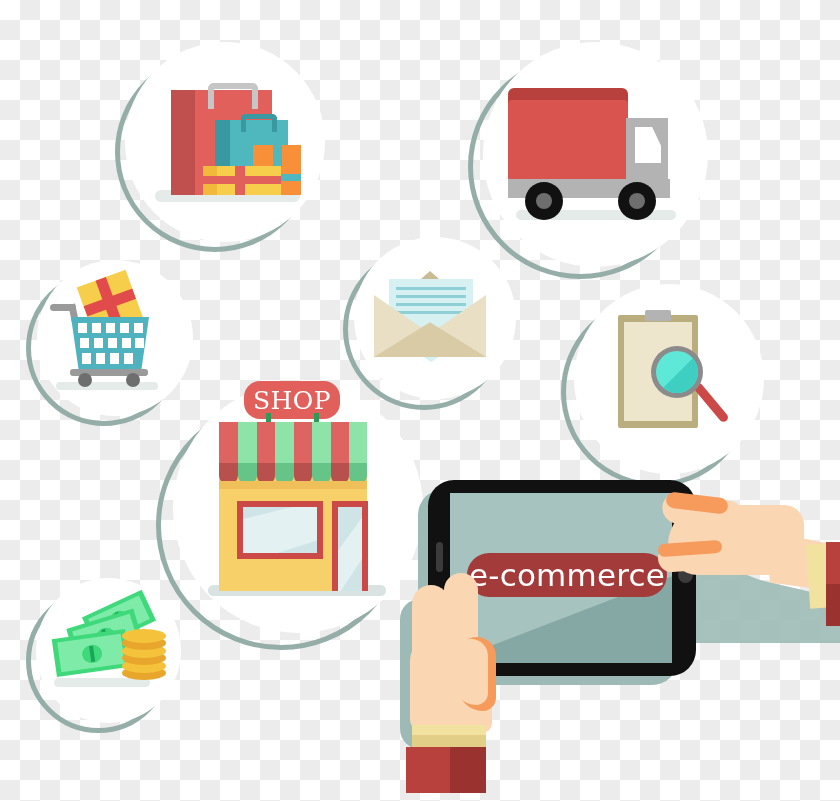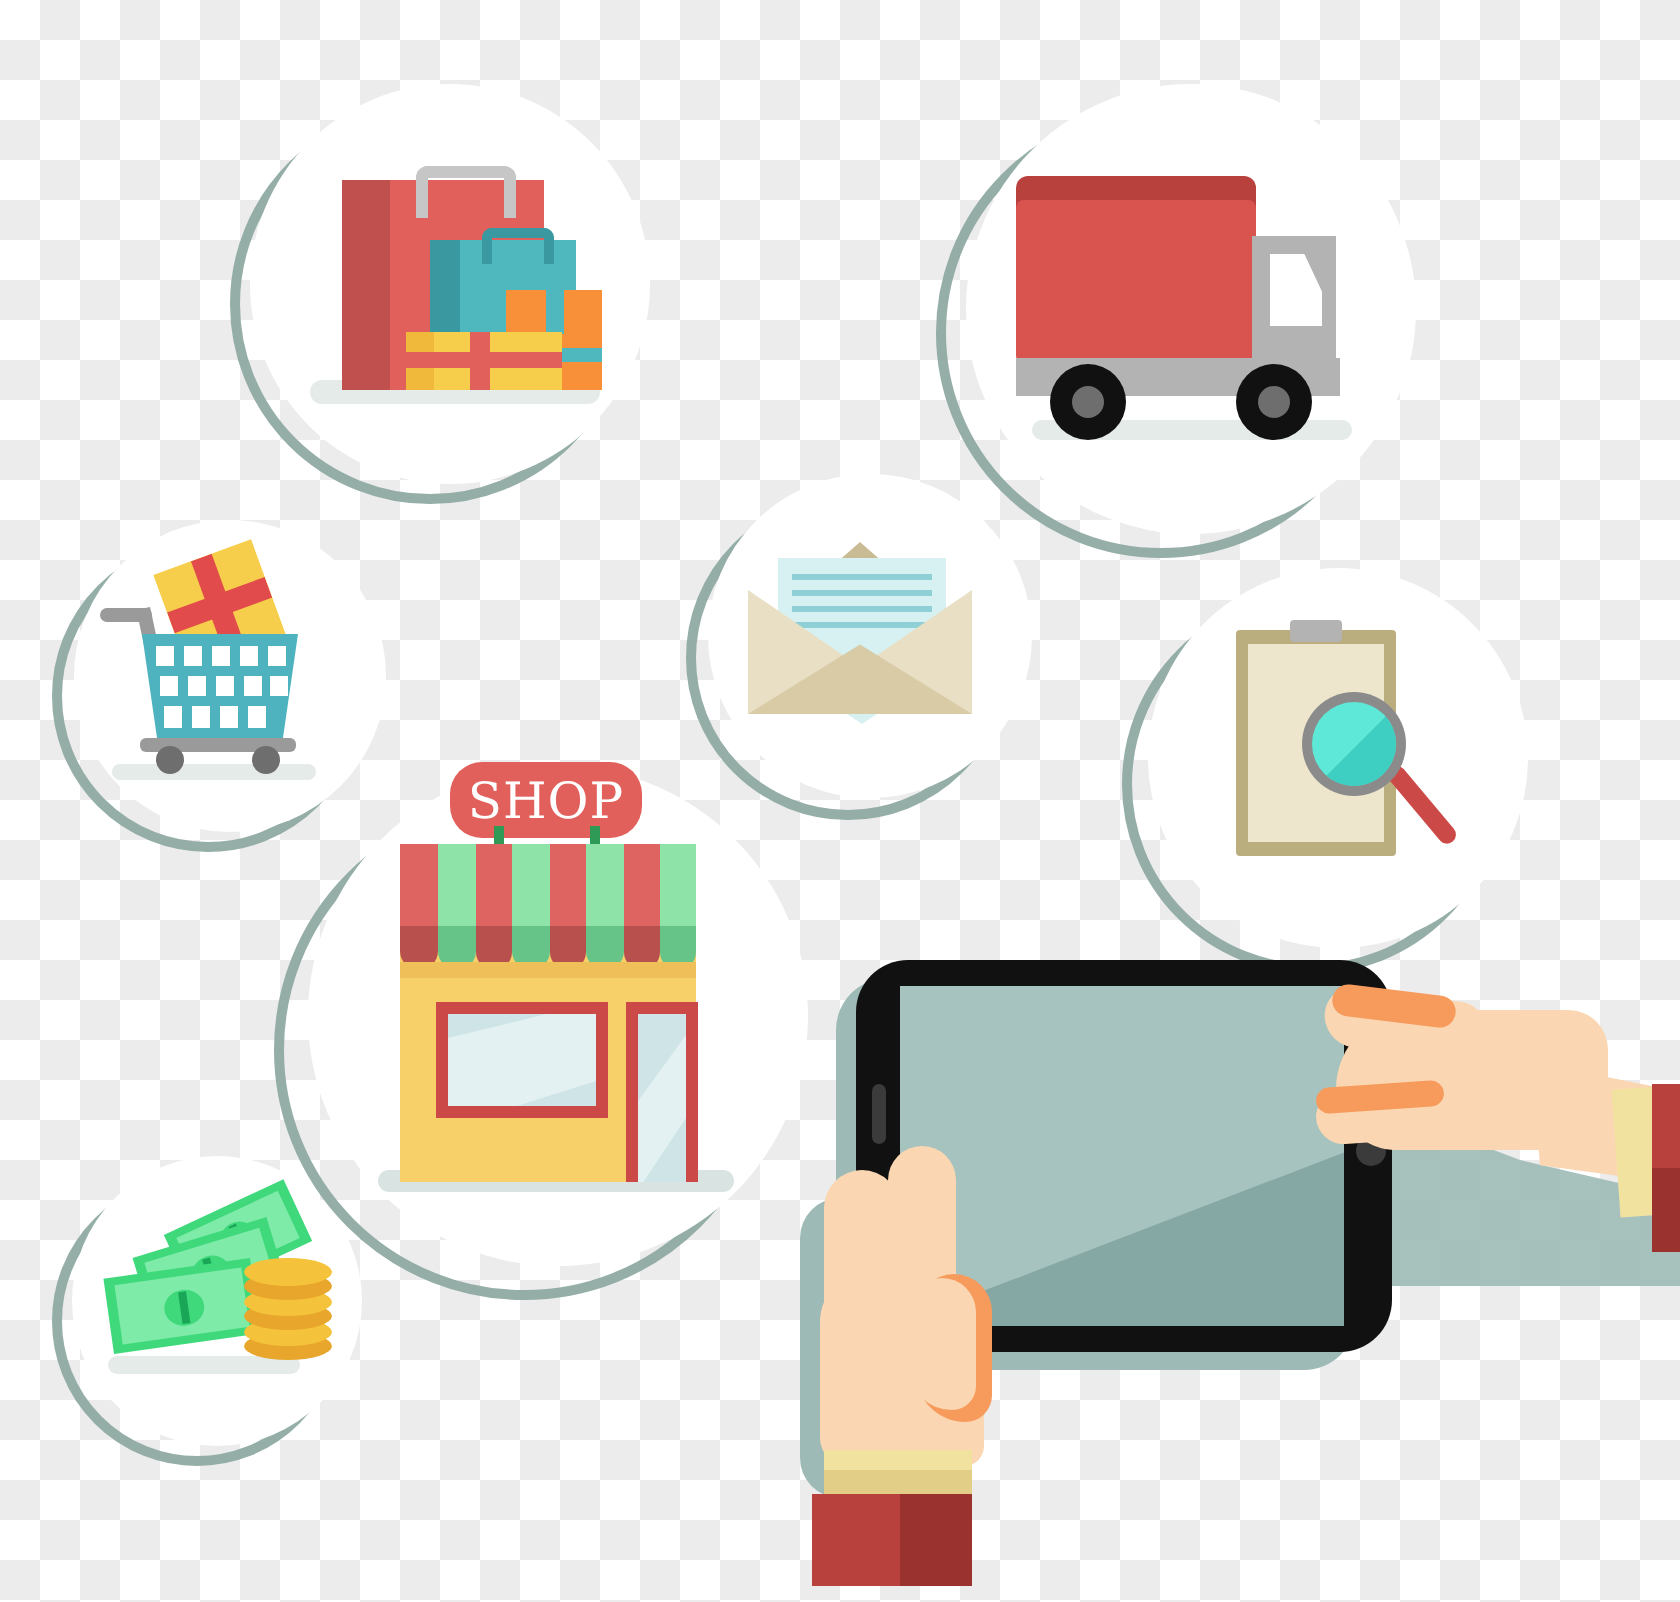--- a/index.html
+++ b/index.html
@@ -238,21 +238,21 @@
       <div class="r" style="left:130px; top:100px; width:9px; height:48px; background:#CB4A48; border-radius:5px; transform:rotate(-40deg); transform-origin: 50% 0;"></div>
 
       <div class="r" style="left:90px; top:62px; width:52px; height:52px; border-radius:50%; background:#8B8B8B;"></div>
       <div class="r" style="left:95px; top:67px; width:42px; height:42px; border-radius:50%; background:#5EE8D8; overflow:hidden;">
         <div class="r" style="left:-6px; top:-10px; width:60px; height:60px; background:#3ECFC2;
               clip-path: polygon(100% 0, 100% 100%, 0 100%);"></div>
       </div>
     </div>
   </div>
 
-  <div class="badge" style="left:137px; top:383px; width:267px; height:267px;">
+  <div class="badge" style="left:156px; top:383px; width:267px; height:267px;">
     <div class="ring" style="left:0; top:17px; width:250px; height:250px;"></div>
     <div class="disc" style="left:17px; top:0; width:250px; height:250px;"></div>
     <div class="art">
 
       <div class="r" style="left:52px; top:202px; width:178px; height:11px; border-radius:6px; background:#D9E4E2;"></div>
 
       <div class="shop-sign" style="left:88px; top:-2px; width:96px; height:38px;">
         <span>SHOP</span>
       </div>
 
@@ -337,20 +337,23 @@
 
     <div class="r" style="left:250px; top:18px; width:200px; height:150px; background:#9DBAB6;
                 clip-path: polygon(0 30%, 55% 58%, 100% 72%, 100% 100%, 0 100%); opacity:.9;"></div>
 
     <div class="tablet-body" style="left:28px; top:5px; width:268px; height:196px;"></div>
 
     <div class="tablet-screen" style="left:50px; top:18px; width:222px; height:170px;">
       <div class="gloss"></div>
     </div>
 
+    <div class="ecom-pill" style="left:67px; top:78px; width:200px; height:44px;">
+      <span>e-commerce</span>
+    </div>
 
     <div class="home-btn" style="left:278px; top:93px; width:15px; height:15px;"></div>
     <div class="speaker" style="left:36px; top:67px; width:7px; height:30px;"></div>
 
     <div style="position:absolute; left:256px; top:12px; width:190px; height:160px;">
 
       <div class="r" style="left:12px; top:18px; width:136px; height:70px; background:#FAD7B2;
             border-radius: 60px 30px 40px 46px;"></div>
 
       <div class="r" style="left:6px; top:10px; width:80px; height:30px; background:#FAD7B2;

